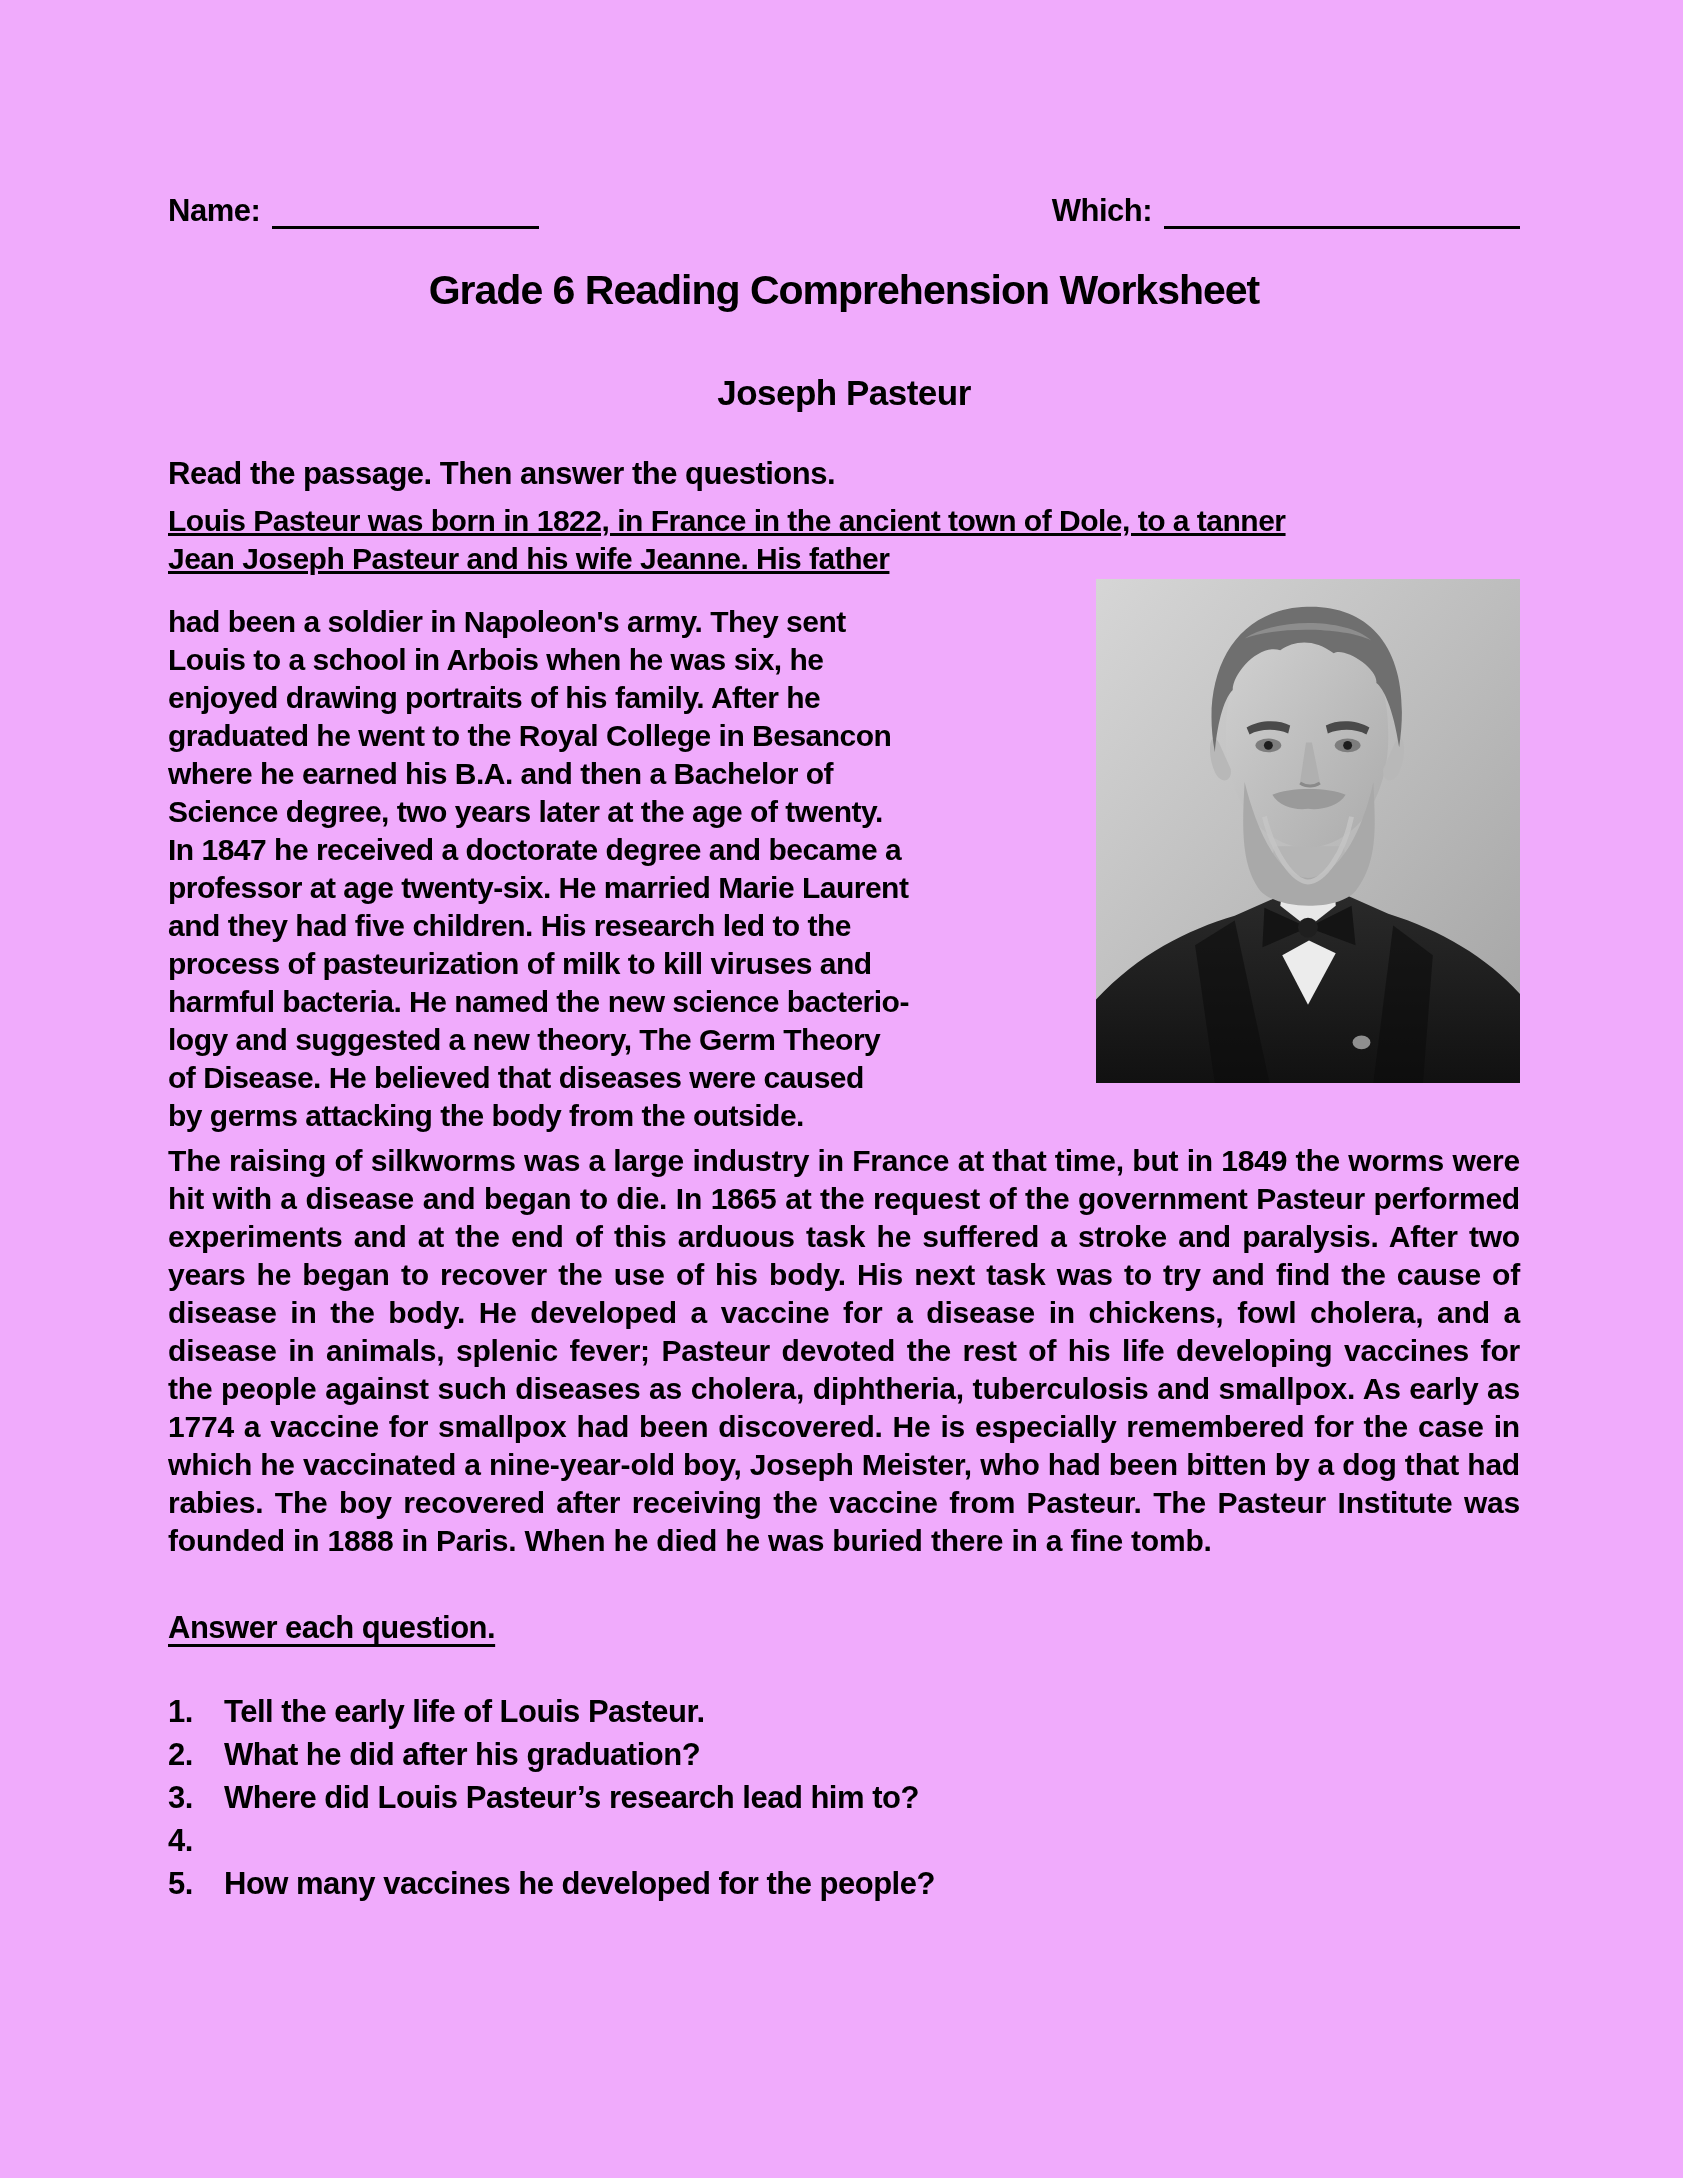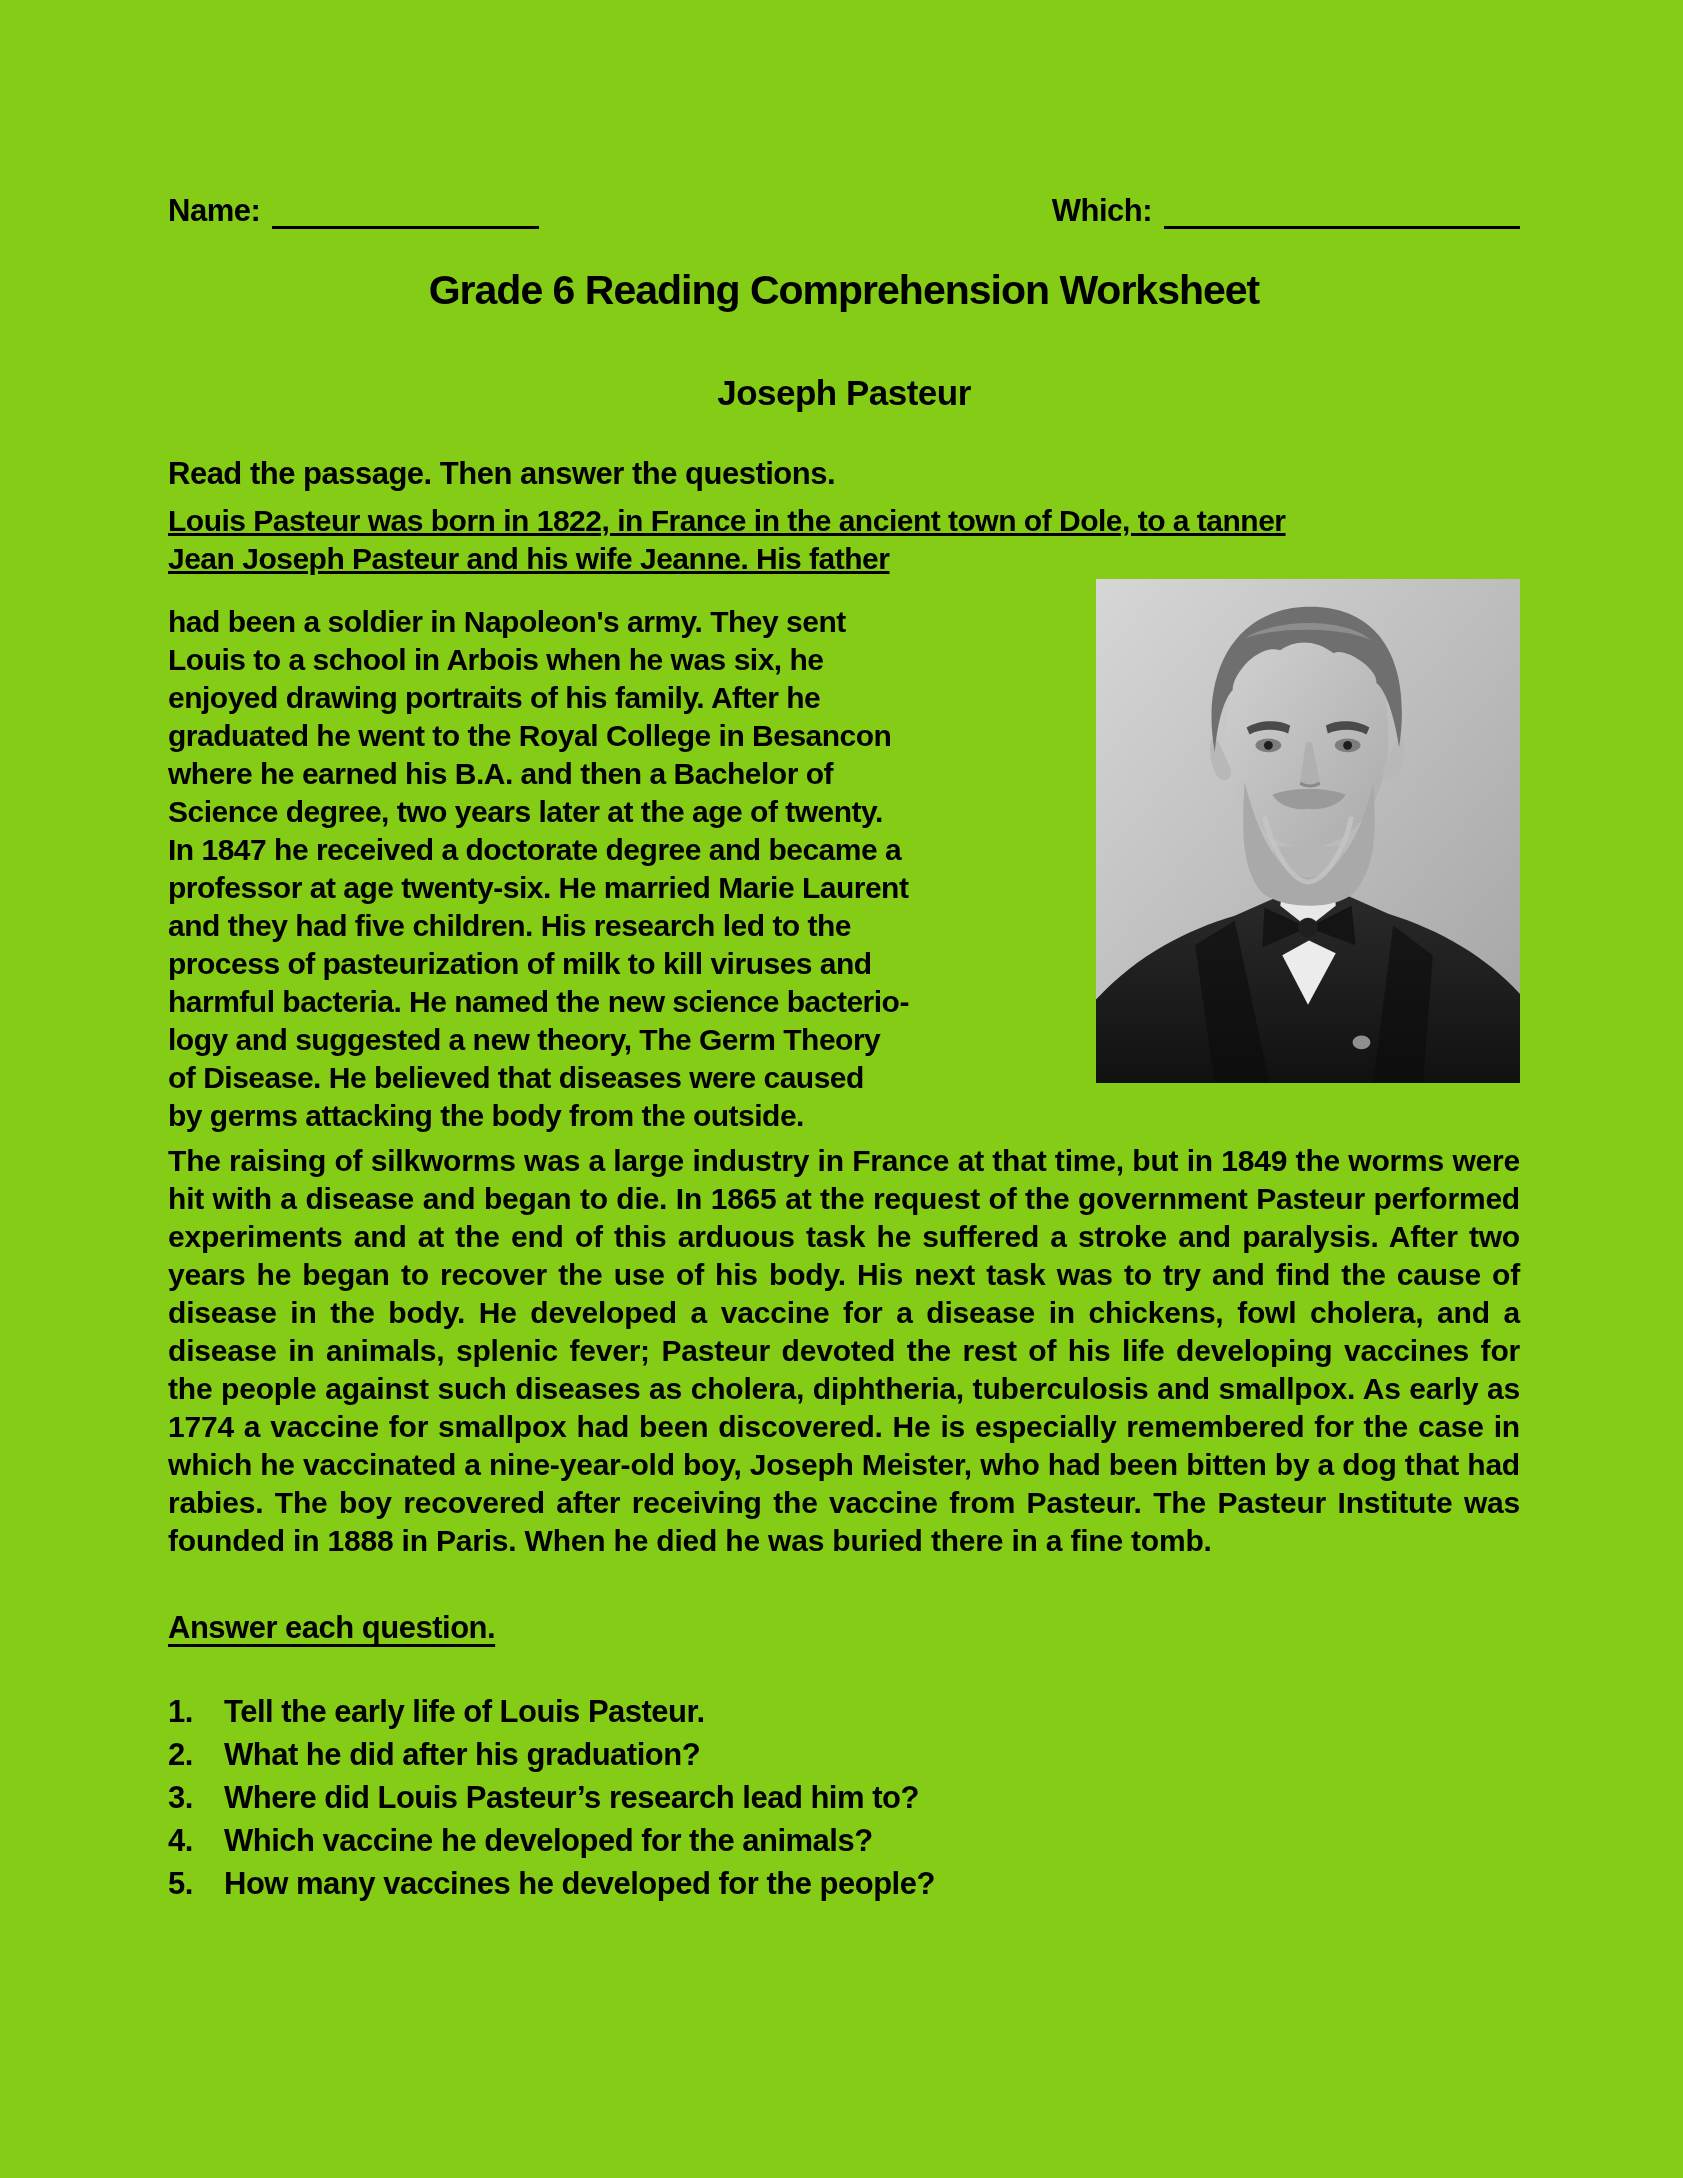--- a/index.html
+++ b/index.html
@@ -1,21 +1,21 @@
 <!DOCTYPE html>
 <html><head>
 <meta charset="utf-8">
 <style>
   * { margin: 0; padding: 0; box-sizing: border-box; }
   html, body { background: #ffffff; }
   .page {
     position: relative;
     width: 1683px;
     height: 2178px;
-    background: #84cc16;
+    background: #f0abfc;
     color: #000000;
     font-family: "Liberation Sans", sans-serif;
     font-weight: bold;
     padding: 193px 163px 0 168px;
     overflow: hidden;
   }
   
   .head-row {
     display: flex;
     justify-content: space-between;
@@ -228,21 +228,20 @@
     <div class="question-row">
       <span class="q-num">2.</span>
       <span class="q-text">What he did after his graduation?</span>
     </div>
     <div class="question-row">
       <span class="q-num">3.</span>
       <span class="q-text">Where did Louis Pasteur’s research lead him to?</span>
     </div>
     <div class="question-row">
       <span class="q-num">4.</span>
-      <span class="q-text">Which vaccine he developed for the animals?</span>
     </div>
     <div class="question-row">
       <span class="q-num">5.</span>
       <span class="q-text">How many vaccines he developed for the people?</span>
     </div>
   </div>
 
 
 </div>
 

